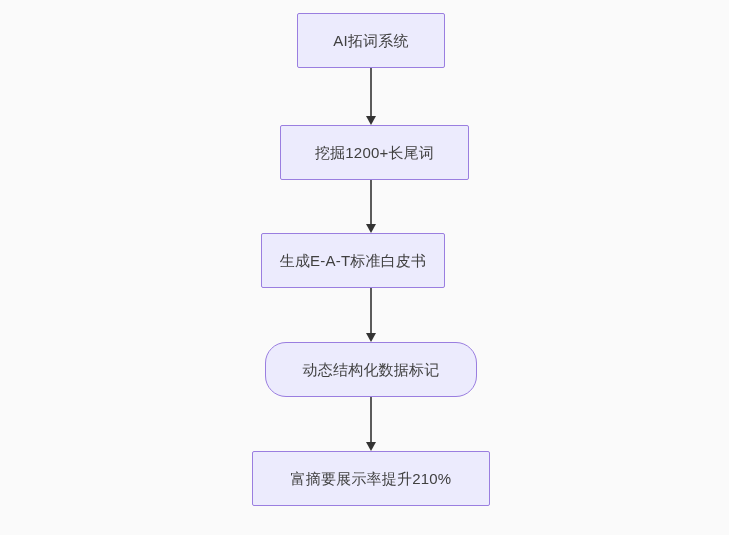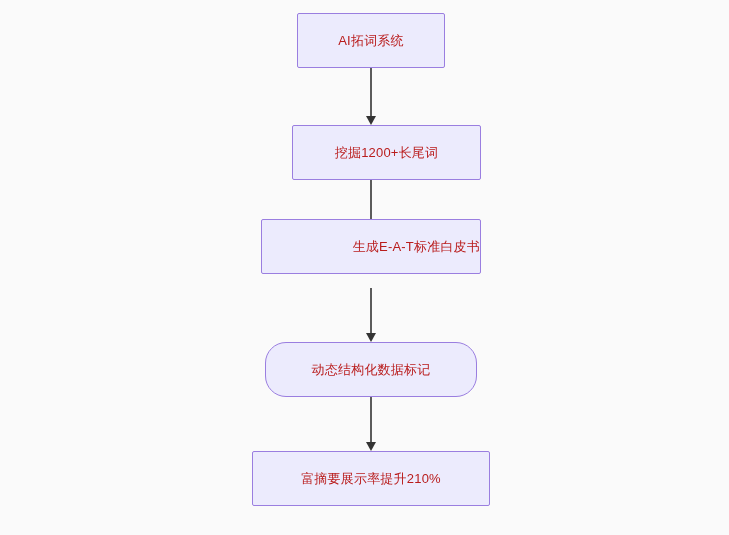--- a/index.html
+++ b/index.html
@@ -23,23 +23,23 @@
     box-sizing: border-box;
     background: #ecebfd;
     border: 1.4px solid #9a7ee0;
     border-radius: 2px;
     display: flex;
     align-items: center;
     justify-content: center;
     height: 55px;
   }
   .node-label {
-    font-size: 13px;
+    font-size: 15px;
     line-height: 1;
-    color: #b91c1c;
+    color: #404040;
     white-space: nowrap;
     letter-spacing: 0.2px;
   }
   .edge {
     position: absolute;
     width: 46px;
     display: flex;
     flex-direction: column;
     align-items: center;
     justify-content: flex-start;
@@ -65,30 +65,30 @@
 
   <div class="node" style="left:297px; top:13px; width:148px;">
     <span class="node-label">AI拓词系统</span>
   </div>
 
   <div class="edge" style="left:348px; top:68px; height:57px;">
     <div class="edge-line"></div>
     <div class="edge-head"></div>
   </div>
 
-  <div class="node" style="left:292px; top:125px; width:189px;">
+  <div class="node" style="left:280px; top:125px; width:189px;">
     <span class="node-label">挖掘1200+长尾词</span>
   </div>
 
   <div class="edge" style="left:348px; top:180px; height:53px;">
     <div class="edge-line"></div>
     <div class="edge-head"></div>
   </div>
 
-  <div class="node" style="left:261px; top:219px; width:220px;justify-content:flex-end;">
+  <div class="node" style="left:261px; top:233px; width:184px;">
     <span class="node-label">生成E-A-T标准白皮书</span>
   </div>
 
   <div class="edge" style="left:348px; top:288px; height:54px;">
     <div class="edge-line"></div>
     <div class="edge-head"></div>
   </div>
 
   <div class="node" style="left:265px; top:342px; width:212px;border-radius:21px;">
     <span class="node-label">动态结构化数据标记</span>

